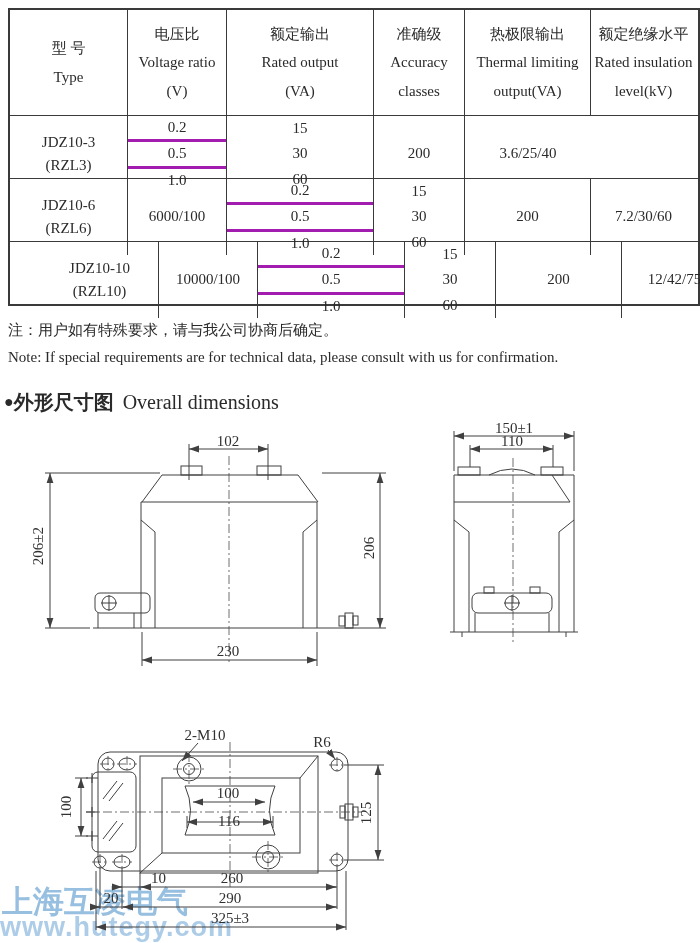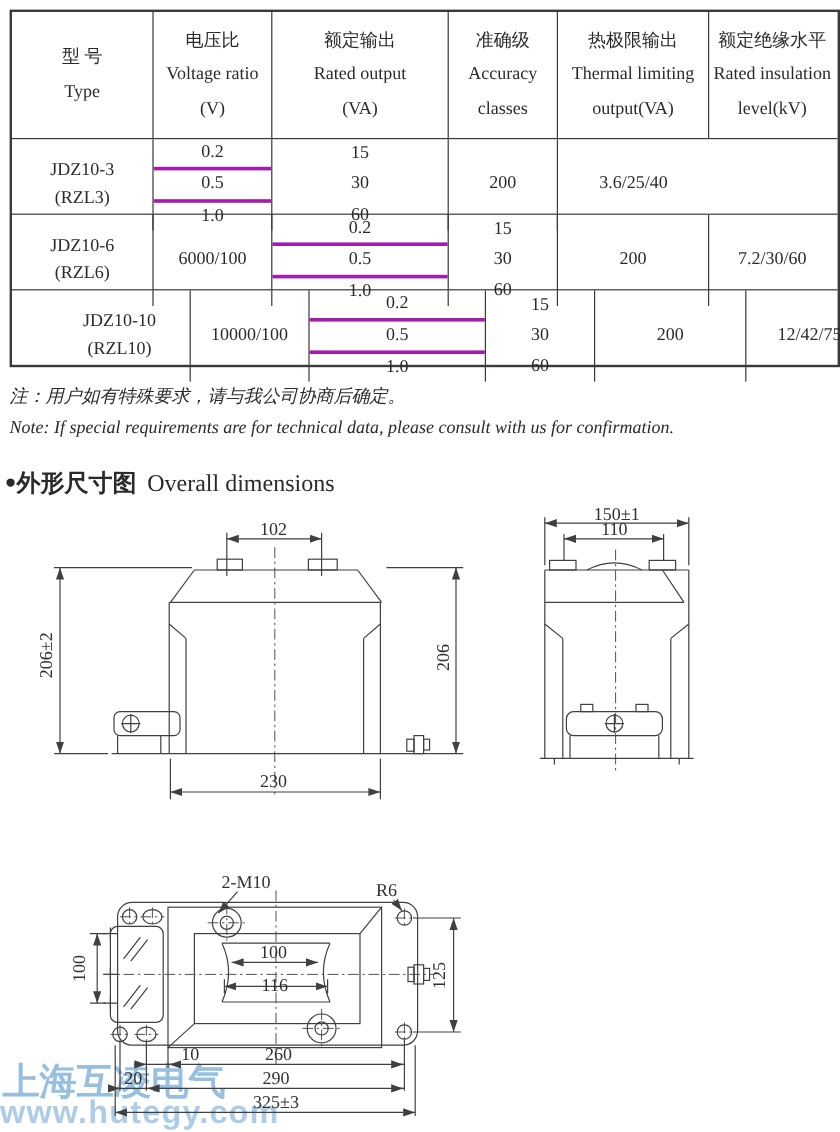--- a/index.html
+++ b/index.html
@@ -16,21 +16,21 @@
   .head{height:105px;}
   .head .td{line-height:1.9;font-size:15px;}
   .row{height:62px;}
   .stack{padding:0;justify-content:stretch;}
   .stack .sub{flex:1;display:flex;align-items:center;justify-content:center;width:100%;}
   .stack.lined .sub{border-bottom:3px solid #a21caf;}
   .stack.lined .sub:last-child{border-bottom:none;}
   .td div:empty{display:none;}
 
   
-  .note{position:absolute;left:8px;font-size:15px;white-space:nowrap;font-style:italic;}
+  .note{position:absolute;left:8px;font-size:15px;white-space:nowrap;}
   .note-zh{top:321px;}
   .note-en{top:349px;text-align:right;}
   .sec-title{position:absolute;left:4px;top:389px;font-size:20px;white-space:nowrap;}
   .sec-title .zh{font-weight:bold;}
   .sec-title .en{margin-left:9px;}
   .sec-title .bullet{font-size:16px;vertical-align:2px;}
 
   
   #draw{position:absolute;left:0;top:420px;}
   .ln{stroke:#404040;stroke-width:1;fill:none;}

